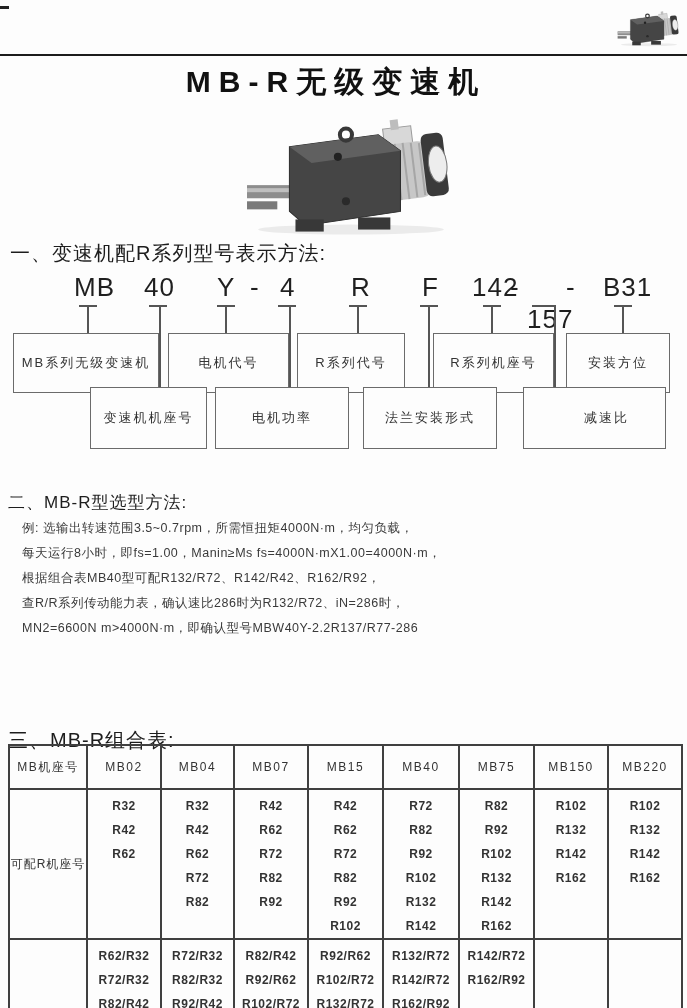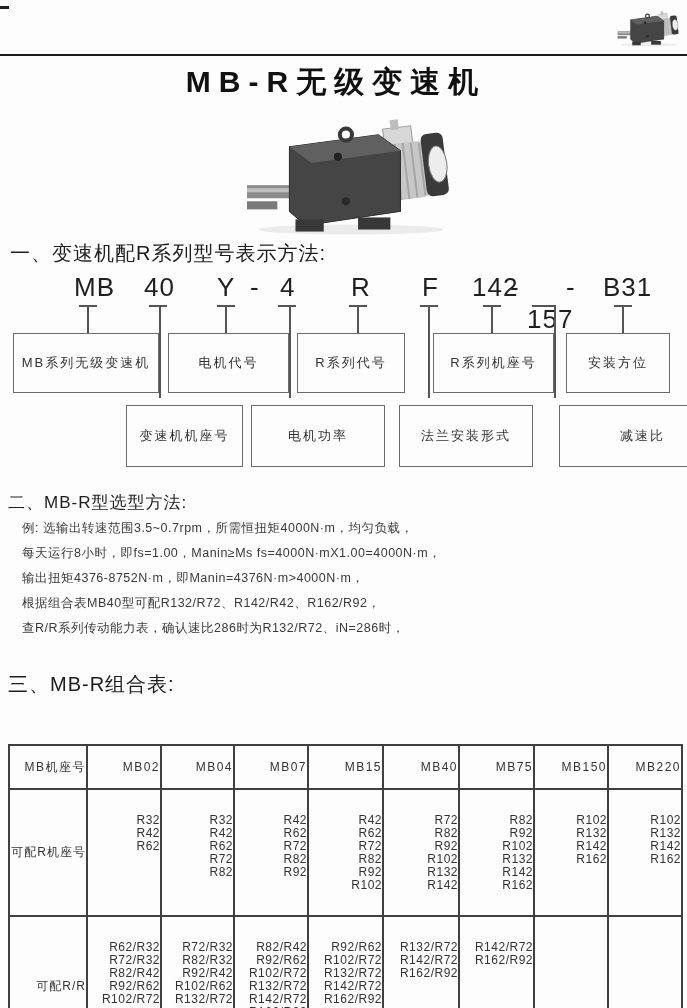--- a/index.html
+++ b/index.html
@@ -20,33 +20,33 @@
   .code-token{position:absolute;top:272px;font-size:26px;color:#1f1f1f;letter-spacing:1px;}
   .tick{position:absolute;top:305px;height:2px;background:#555;}
   .vline{position:absolute;width:2px;background:#555;top:307px;}
   .vline-short{height:26px;}
   .vline-long{height:91px;}
   
   .label-box{position:absolute;border:1.5px solid #6b6b6b;background:#fdfdfd;
     display:flex;align-items:center;justify-content:center;
     font-size:13px;color:#333;letter-spacing:2px;}
   .row-a{top:333px;height:58px;text-align:center;}
-  .row-b{top:405px;height:60px;margin-left:36px;}
+  .row-b{top:387px;height:60px;}
   
   .example-lines{position:absolute;left:22px;top:516px;width:640px;}
   .example-lines div{line-height:25px;font-size:12.5px;color:#3a3a3a;letter-spacing:0.5px;}
   
   table.combo{position:absolute;left:8px;top:744px;border-collapse:collapse;
     table-layout:fixed;width:673px;}
   table.combo td,table.combo th{border:2px solid #404040;font-weight:normal;
-    font-size:12px;color:#333;text-align:right;padding:0;}
+    font-size:12px;color:#333;text-align:center;padding:0;}
   table.combo tr.hdr td{height:42px;letter-spacing:1.5px;vertical-align:middle;}
   table.combo td.rowlabel{vertical-align:middle;letter-spacing:1px;}
-  table.combo td.cells{vertical-align:top;padding-top:24px;white-space:pre-line;
-    line-height:13px;letter-spacing:0.5px;}
+  table.combo td.cells{vertical-align:top;padding-top:4px;white-space:pre-line;
+    line-height:24px;letter-spacing:0.5px;font-weight:bold;}
   tr.r2 td{height:101px;}
   tr.r3 td{height:115px;}
   svg{display:block;}
 </style>
 </head>
 <body>
 
 <svg width="0" height="0" style="position:absolute" aria-hidden="true">
   <defs>
     <symbol id="gm" viewBox="0 0 210 132">
@@ -153,26 +153,26 @@
     <span>法兰安装形式</span>
   </div>
 <div class="label-box row-b" style="left:523px;width:117px;padding-left:24px;">
     <span>减速比</span>
   </div>
 
 <div class="sec-heading" style="left:8px;top:491px;font-size:17px;">二、MB-R型选型方法:</div>
 <div class="example-lines">
   <div>例: 选输出转速范围3.5~0.7rpm，所需恒扭矩4000N·m，均匀负载，</div>
   <div>每天运行8小时，即fs=1.00，Manin≥Ms fs=4000N·mX1.00=4000N·m，</div>
-  <div>输出扭矩4376-8752N·m，即Manin=4376N·m&gt;4000N·m，</div>
   <div>根据组合表MB40型可配R132/R72、R142/R42、R162/R92，</div>
   <div>查R/R系列传动能力表，确认速比286时为R132/R72、iN=286时，</div>
+  <div>MN2=6600N m&gt;4000N·m，即确认型号MBW40Y-2.2R137/R77-286</div>
 </div>
 
-<div class="sec-heading" style="left:8px;top:671px;">三、MB-R组合表:</div>
+<div class="sec-heading" style="left:8px;top:727px;">三、MB-R组合表:</div>
 
 <table class="combo">
   <colgroup>
     <col style="width:78px">
       <col style="width:74px">
       <col style="width:73px">
     <col style="width:74px">
       <col style="width:75px">
       <col style="width:76px">
     <col style="width:75px">

